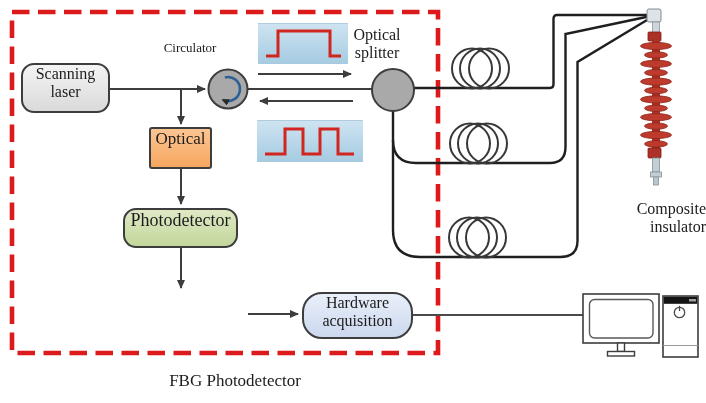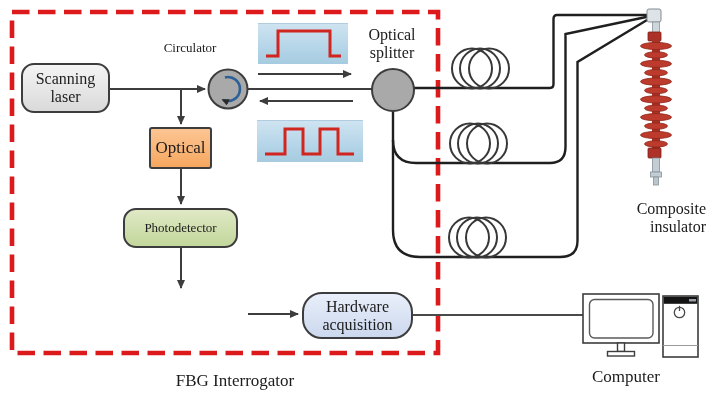--- a/index.html
+++ b/index.html
@@ -2,40 +2,40 @@
 <html><head>
 <meta charset="utf-8">
 <style>
   html,body{margin:0;padding:0;background:#ffffff;}
   #stage{
     position:relative;width:706px;height:403px;background:#ffffff;overflow:hidden;
     font-family:"Liberation Serif","DejaVu Serif",serif;color:#1c1c1c;
   }
   #gfx{position:absolute;left:0;top:0;width:706px;height:403px;}
   .box{
-    position:absolute;display:flex;align-items:center;justify-content:center;
+    position:absolute;display:flex;align-items:flex-start;justify-content:center;
     text-align:center;border:2px solid #3d3d3d;line-height:1.12;box-sizing:border-box;
   }
   .rounded{border-radius:13px;}
   .lbl{position:absolute;text-align:center;line-height:1.12;}
   .wave{position:absolute;background:linear-gradient(180deg,#cfe4f1 0%,#b5d5e8 60%,#a6cbe0 100%);
     box-shadow:0 1px 0 rgba(120,160,190,.35) inset;}
   .wave svg{display:block;}
   #scanning-laser{left:21px;top:63px;width:89px;height:50px;font-size:16px;
     background:linear-gradient(180deg,#f4f4f4,#dadada);}
   #etalon{left:149px;top:127px;width:63px;height:42px;font-size:17px;border-radius:3px;
     background:linear-gradient(180deg,#fcc593,#f6a75f);}
-  #photodetector{left:123px;top:208px;width:115px;height:40px;font-size:13px;
+  #photodetector{left:123px;top:208px;width:115px;height:40px;font-size:18px;
     background:linear-gradient(180deg,#dfe9c5,#c3d79b);}
   #smoothing{left:114px;top:291px;width:134px;height:47px;font-size:16px;
     background:linear-gradient(180deg,#e9e9e9,#c9c9c9);}
   #hardware{left:302px;top:292px;width:111px;height:47px;font-size:16px;
     background:linear-gradient(180deg,#e9effa,#ccd8ee);border-radius:20px;}
   #circulator-label{left:145px;top:41px;width:90px;font-size:13px;}
-  #optical-splitter-label{left:355px;top:26px;width:74px;font-size:16px;}
+  #optical-splitter-label{left:340px;top:26px;width:74px;font-size:16px;}
   #fbg-label{left:150px;top:371px;width:170px;font-size:17px;}
   #composite-insulator-label{left:608px;top:200px;width:98px;font-size:16px;text-align:right;}
   #computer-label{left:576px;top:367px;width:100px;font-size:17px;}
 </style>
 </head>
 <body>
 
 <div id="stage">
 
   <svg id="gfx" viewBox="0 0 706 403">
@@ -151,16 +151,15 @@
   </div>
   <div id="photodetector" class="box rounded">
     <span>Photodetector</span>
   </div>
   <div id="hardware" class="box rounded">
     <span>Hardware acquisition</span>
   </div>
 
   <div id="circulator-label" class="lbl">Circulator</div>
   <div id="optical-splitter-label" class="lbl">Optical splitter</div>
-  <div id="fbg-label" class="lbl">FBG Interrogator</div>
+  <div id="fbg-label" class="lbl">FBG Photodetector</div>
   <div id="composite-insulator-label" class="lbl">Composite insulator</div>
-  <div id="computer-label" class="lbl">Computer</div>
 </div>
 
 </body></html>

